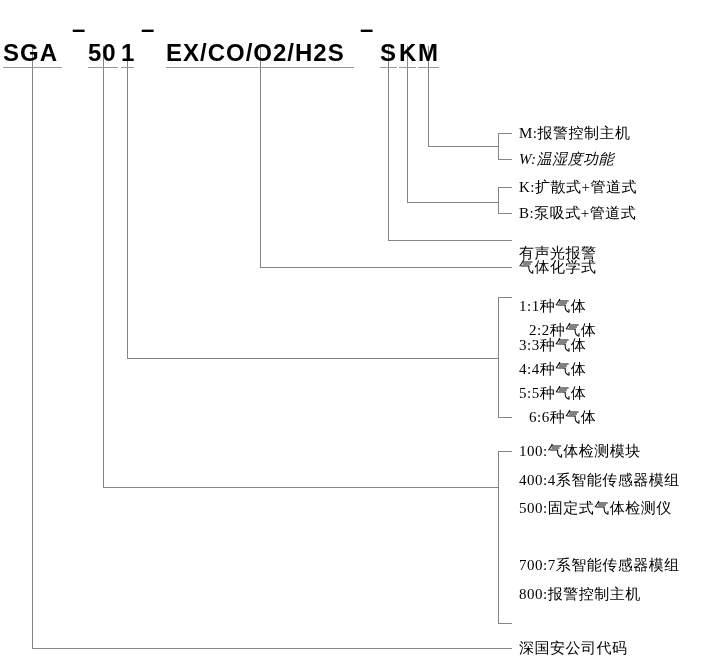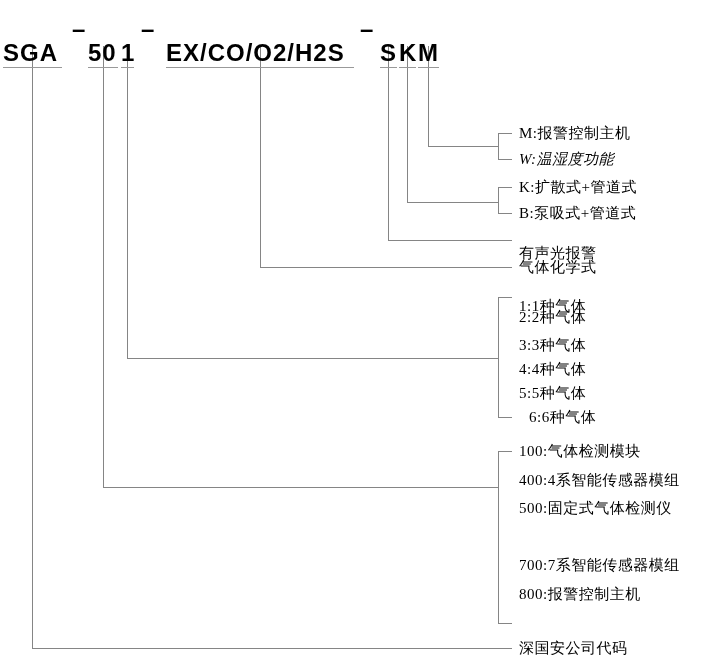--- a/index.html
+++ b/index.html
@@ -81,21 +81,21 @@
   <span class="lbl" style="top:133px;">M:报警控制主机</span>
   <span class="lbl" style="top:159px;font-style:italic;">W:温湿度功能</span>
 
   <span class="lbl" style="top:187px;">K:扩散式+管道式</span>
   <span class="lbl" style="top:213px;">B:泵吸式+管道式</span>
 
   <span class="lbl" style="top:240px;margin-top:13px;">有声光报警</span>
   <span class="lbl" style="top:267px;">气体化学式</span>
 
   <span class="lbl" style="top:306px;">1:1种气体</span>
-  <span class="lbl" style="top:317px;">2:2种气体</span>
+  <span class="lbl" style="top:330px;margin-left:10px;">2:2种气体</span>
   <span class="lbl" style="top:345px;">3:3种气体</span>
   <span class="lbl" style="top:369px;text-align:center;">4:4种气体</span>
   <span class="lbl" style="top:393px;text-align:center;">5:5种气体</span>
   <span class="lbl" style="top:417px;margin-left:10px;">6:6种气体</span>
 
   <span class="lbl" style="top:451px;">100:气体检测模块</span>
   <span class="lbl" style="top:480px;">400:4系智能传感器模组</span>
   <span class="lbl" style="top:508px;">500:固定式气体检测仪</span>
   <span class="lbl" style="top:565px;">700:7系智能传感器模组</span>
   <span class="lbl" style="top:594px;">800:报警控制主机</span>

